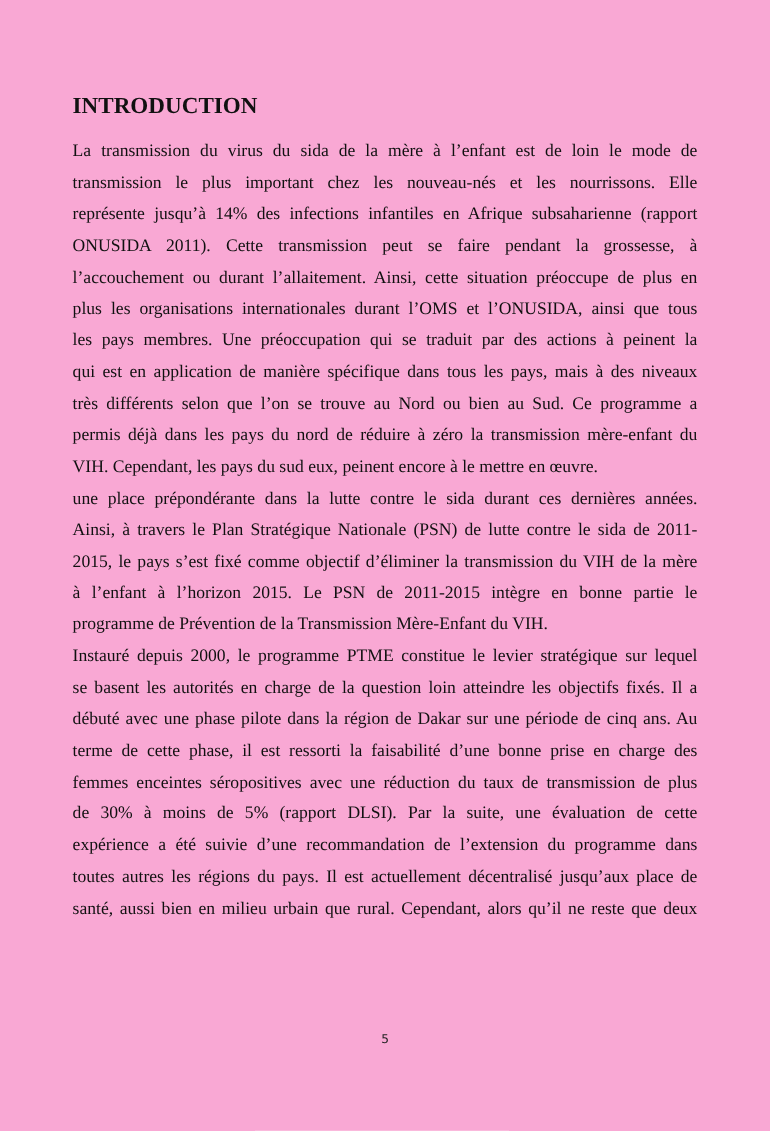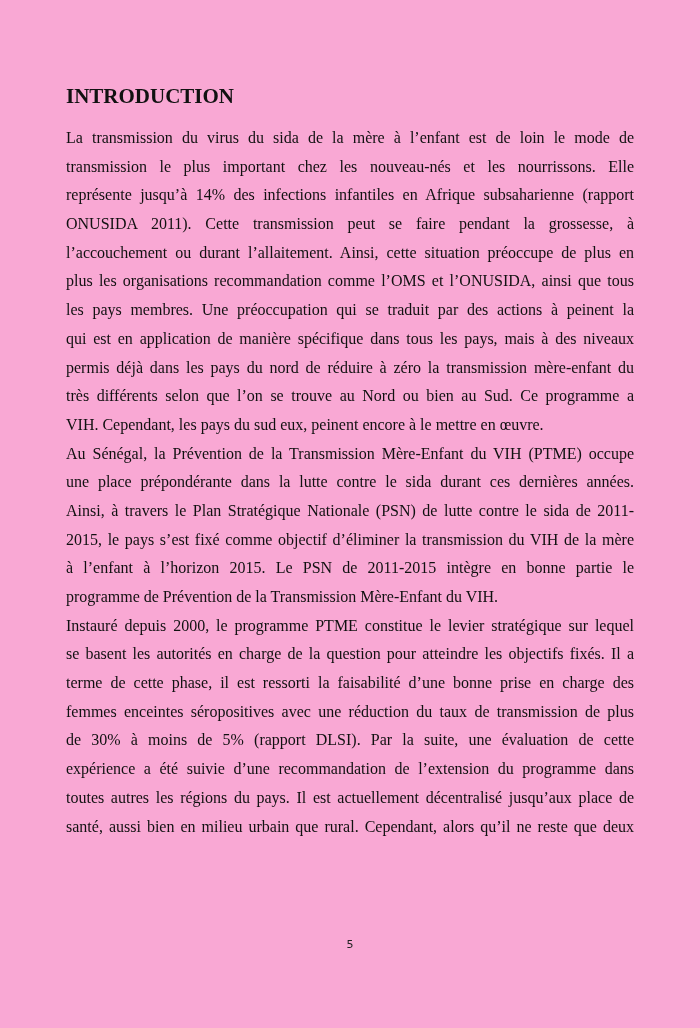--- a/index.html
+++ b/index.html
@@ -31,38 +31,38 @@
 <div class="page">
   <h1 class="title">INTRODUCTION</h1>
 
   <div class="body-text">
     <div>
       <span class="line">La transmission du virus du sida de la mère à l’enfant est de loin le mode de</span>
       <span class="line">transmission le plus important chez les nouveau-nés et les nourrissons. Elle</span>
       <span class="line">représente jusqu’à 14% des infections infantiles en Afrique subsaharienne (rapport</span>
       <span class="line">ONUSIDA 2011). Cette transmission peut se faire pendant la grossesse, à</span>
       <span class="line">l’accouchement ou durant l’allaitement. Ainsi, cette situation préoccupe de plus en</span>
-      <span class="line">plus les organisations recommandation comme l’OMS et l’ONUSIDA, ainsi que tous</span>
+      <span class="line">plus les organisations internationales durant l’OMS et l’ONUSIDA, ainsi que tous</span>
       <span class="line">les pays membres. Une préoccupation qui se traduit par des actions à peinent la</span>
       <span class="line">qui est en application de manière spécifique dans tous les pays, mais à des niveaux</span>
+      <span class="line">très différents selon que l’on se trouve au Nord ou bien au Sud. Ce programme a</span>
       <span class="line">permis déjà dans les pays du nord de réduire à zéro la transmission mère-enfant du</span>
-      <span class="line">très différents selon que l’on se trouve au Nord ou bien au Sud. Ce programme a</span>
       <span class="line last">VIH. Cependant, les pays du sud eux, peinent encore à le mettre en œuvre.</span>
     </div>
     <div>
-      <span class="line">Au Sénégal, la Prévention de la Transmission Mère-Enfant du VIH (PTME) occupe</span>
       <span class="line">une place prépondérante dans la lutte contre le sida durant ces dernières années.</span>
       <span class="line">Ainsi, à travers le Plan Stratégique Nationale (PSN) de lutte contre le sida de 2011-</span>
       <span class="line">2015, le pays s’est fixé comme objectif d’éliminer la transmission du VIH de la mère</span>
       <span class="line">à l’enfant à l’horizon 2015. Le PSN de 2011-2015 intègre en bonne partie le</span>
       <span class="line last">programme de Prévention de la Transmission Mère-Enfant du VIH.</span>
     </div>
     <div>
       <span class="line">Instauré depuis 2000, le programme PTME constitue le levier stratégique sur lequel</span>
-      <span class="line">se basent les autorités en charge de la question pour atteindre les objectifs fixés. Il a</span>
+      <span class="line">se basent les autorités en charge de la question loin atteindre les objectifs fixés. Il a</span>
+      <span class="line">débuté avec une phase pilote dans la région de Dakar sur une période de cinq ans. Au</span>
       <span class="line">terme de cette phase, il est ressorti la faisabilité d’une bonne prise en charge des</span>
       <span class="line">femmes enceintes séropositives avec une réduction du taux de transmission de plus</span>
       <span class="line">de 30% à moins de 5% (rapport DLSI). Par la suite, une évaluation de cette</span>
       <span class="line">expérience a été suivie d’une recommandation de l’extension du programme dans</span>
       <span class="line">toutes autres les régions du pays. Il est actuellement décentralisé jusqu’aux place de</span>
       <span class="line">santé, aussi bien en milieu urbain que rural. Cependant, alors qu’il ne reste que deux</span>
     </div>
   </div>
 
   <div class="page-number">5</div>

